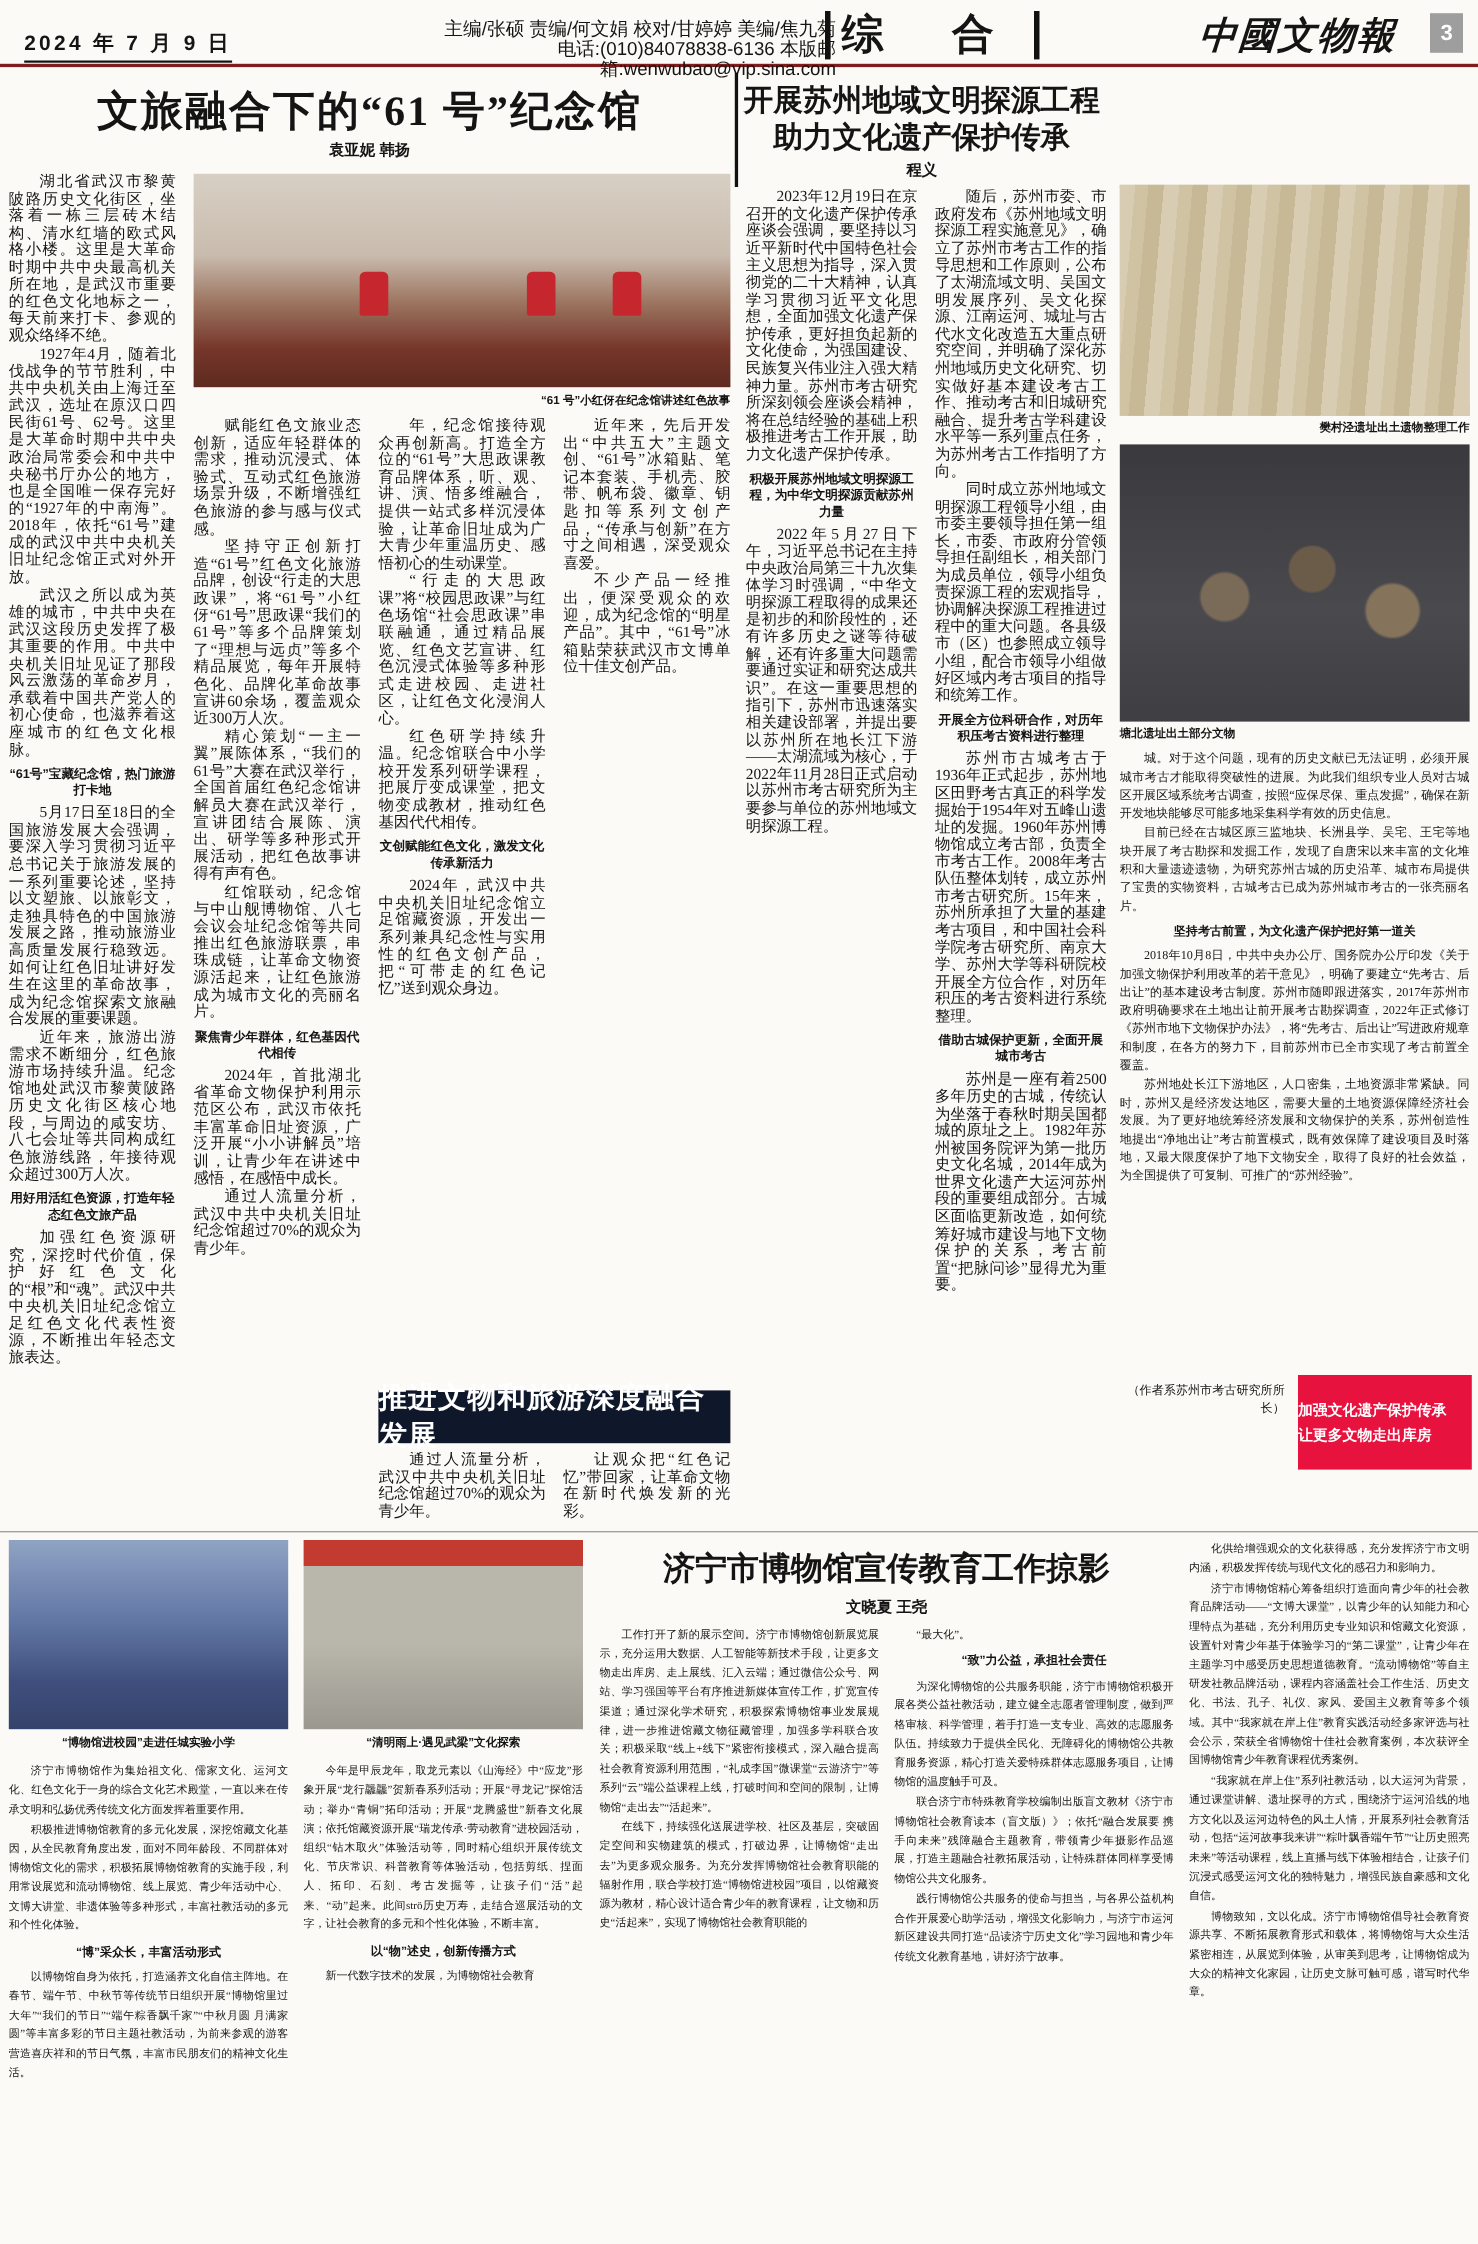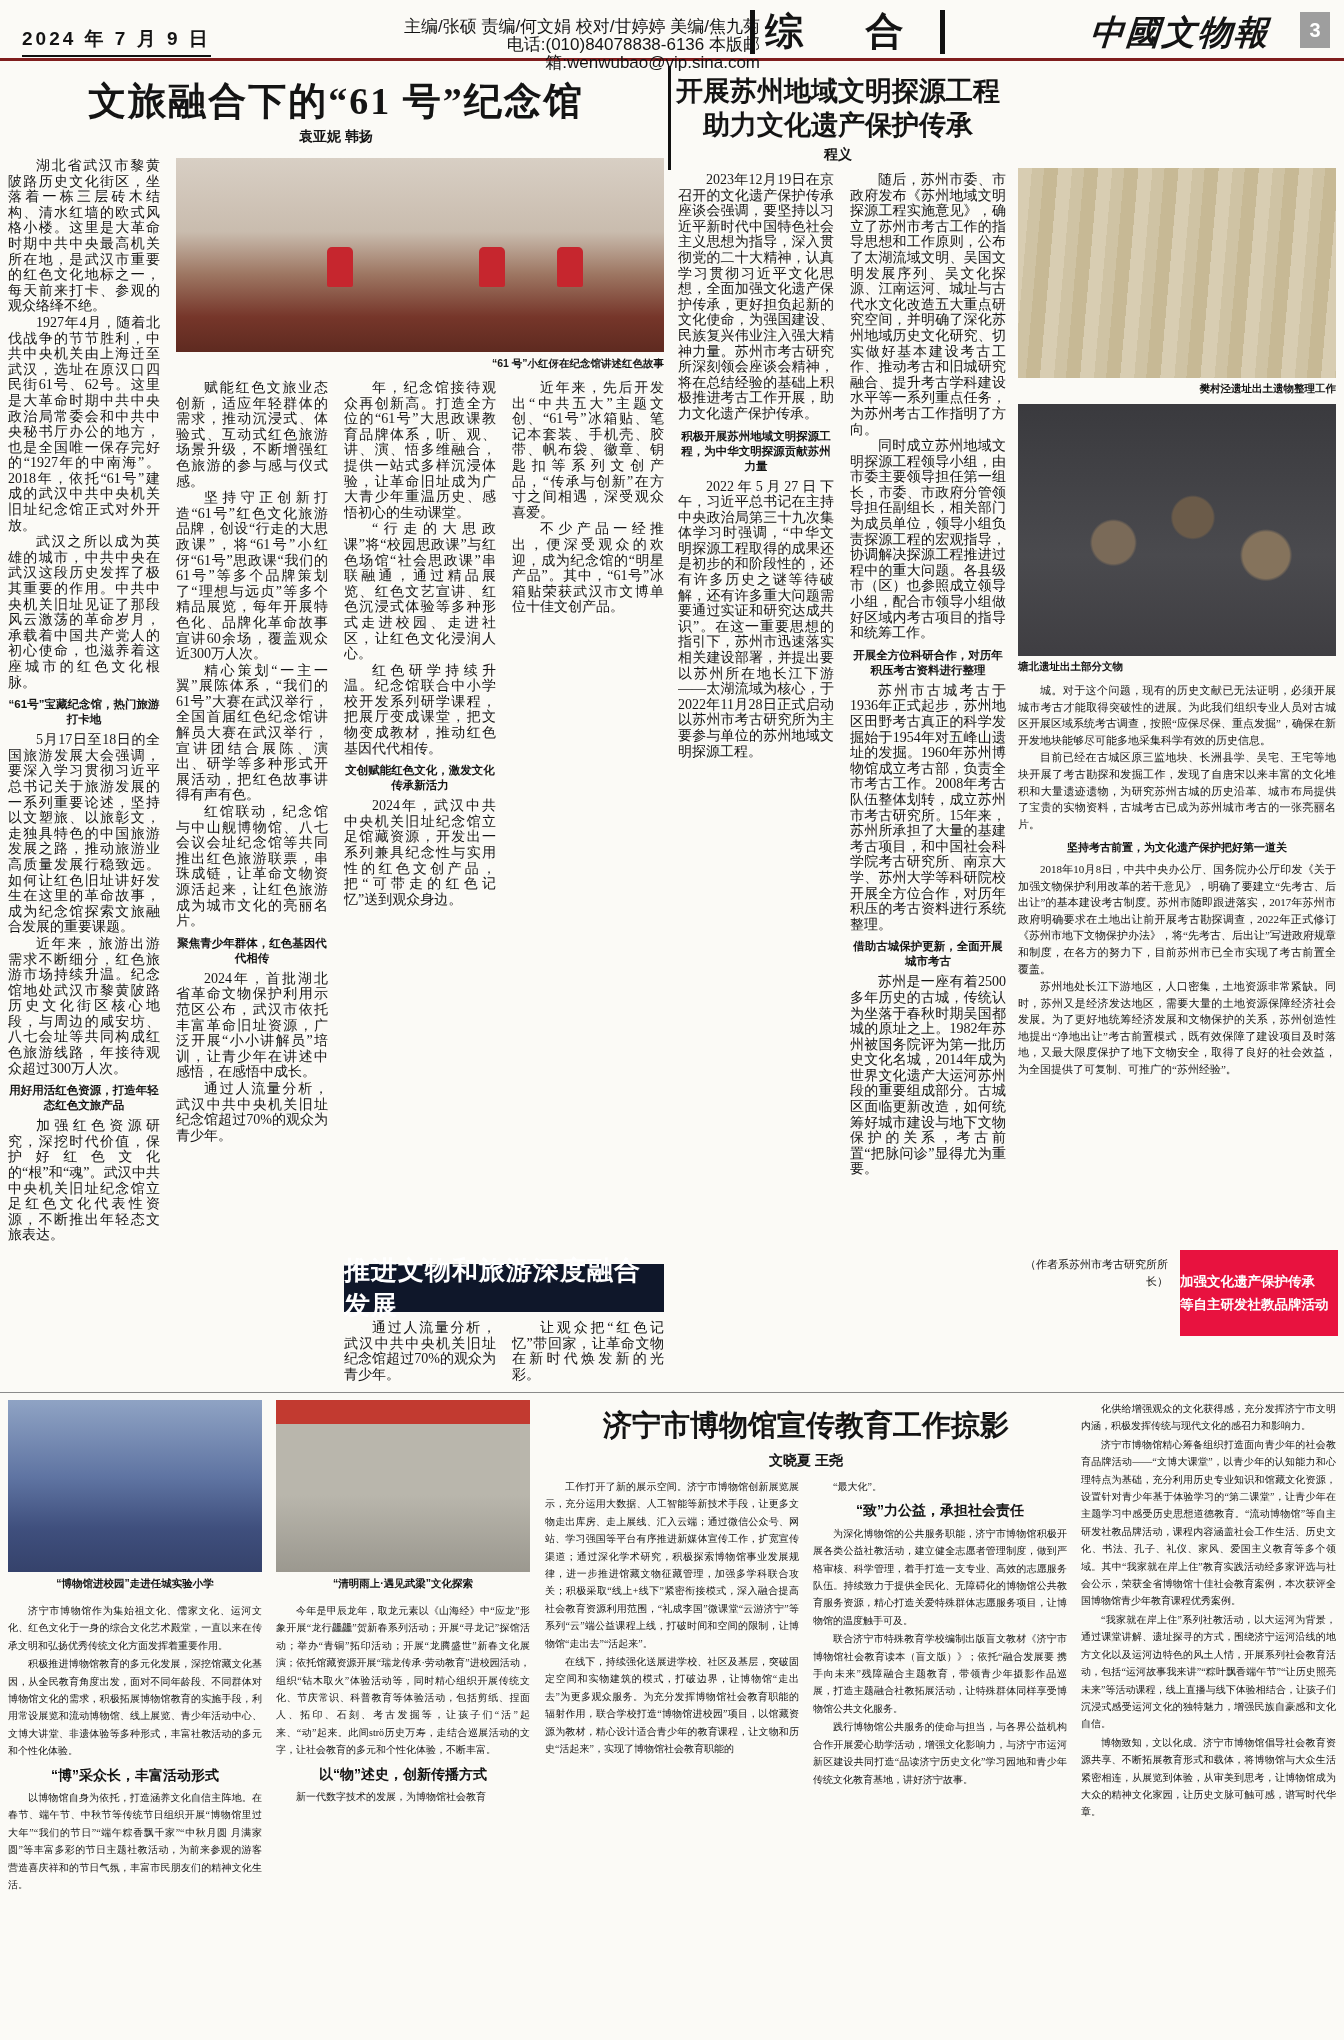--- a/index.html
+++ b/index.html
@@ -26,21 +26,21 @@
   
   .h1a{font-weight:bold;text-align:center;}
   .byline{text-align:center;font-size:14px;font-weight:bold;
           font-family:"Liberation Sans",sans-serif;}
   
   .colbox{overflow:hidden;text-align:justify;}
   .colbox p{margin:0 0 1px;text-indent:2em;font-size:14px;line-height:15.6px;}
   .colbox p.sub{text-indent:0;text-align:center;font-family:"Liberation Sans",sans-serif;
                 font-weight:bold;font-size:11.5px;line-height:15px;margin:7px 0 5px;}
   .colbox.wide p{font-size:10px;line-height:17.4px;}
-  .colbox.wide p.sub{font-size:14px;}
+  .colbox.wide p.sub{font-size:11px;}
   .colbox.midw p{font-size:11px;line-height:16.6px;}
   
   .photo{overflow:hidden;}
   .cap{font-size:10.5px;font-weight:bold;font-family:"Liberation Sans",sans-serif;}
   .ph-museum{background:linear-gradient(180deg,#d8cfc4 0%,#c9bcae 38%,#9d7662 60%,#76362a 82%,#5e2a20 100%);}
   .ph-museum .vest{position:absolute;width:26px;height:40px;background:#c6262e;border-radius:5px 5px 2px 2px;top:46%;}
   .ph-gravel{background:repeating-linear-gradient(95deg,#d8cdb2 0 14px,#cfc3a4 14px 26px,#c7b995 26px 40px),#d2c7ab;}
   .ph-pottery{background:radial-gradient(circle at 30% 55%,#7a6a58 0 8%,transparent 9%),
               radial-gradient(circle at 55% 45%,#6b5b49 0 9%,transparent 10%),
               radial-gradient(circle at 78% 60%,#85735c 0 8%,transparent 9%),
@@ -158,21 +158,21 @@
       <p class="para">城。对于这个问题，现有的历史文献已无法证明，必须开展城市考古才能取得突破性的进展。为此我们组织专业人员对古城区开展区域系统考古调查，按照“应保尽保、重点发掘”，确保在新开发地块能够尽可能多地采集科学有效的历史信息。</p>
       <p class="para">目前已经在古城区原三监地块、长洲县学、吴宅、王宅等地块开展了考古勘探和发掘工作，发现了自唐宋以来丰富的文化堆积和大量遗迹遗物，为研究苏州古城的历史沿革、城市布局提供了宝贵的实物资料，古城考古已成为苏州城市考古的一张亮丽名片。</p>
       <p class="sub">坚持考古前置，为文化遗产保护把好第一道关</p>
       <p class="para">2018年10月8日，中共中央办公厅、国务院办公厅印发《关于加强文物保护利用改革的若干意见》，明确了要建立“先考古、后出让”的基本建设考古制度。苏州市随即跟进落实，2017年苏州市政府明确要求在土地出让前开展考古勘探调查，2022年正式修订《苏州市地下文物保护办法》，将“先考古、后出让”写进政府规章和制度，在各方的努力下，目前苏州市已全市实现了考古前置全覆盖。</p>
       <p class="para">苏州地处长江下游地区，人口密集，土地资源非常紧缺。同时，苏州又是经济发达地区，需要大量的土地资源保障经济社会发展。为了更好地统筹经济发展和文物保护的关系，苏州创造性地提出“净地出让”考古前置模式，既有效保障了建设项目及时落地，又最大限度保护了地下文物安全，取得了良好的社会效益，为全国提供了可复制、可推广的“苏州经验”。</p>
     </div>
 
   <div class="abs credit" style="left:1018px;top:1256px;width:150px;">（作者系苏州市考古研究所所长）</div>
   <div class="abs redbox" style="left:1180px;top:1250px;width:158px;height:86px;">
     <div>加强文化遗产保护传承</div>
-    <div>等自主研发社教品牌活动</div>
+    <div>让更多文物走出库房</div>
   </div>
 
   <div class="abs hline" style="left:0;top:1392px;width:1344px;"></div>
 
   <div class="abs photo ph-class" style="left:8px;top:1400px;width:254px;height:172px;"></div>
   <div class="abs cap" style="left:8px;top:1577px;width:254px;text-align:center;">“博物馆进校园”走进任城实验小学</div>
 
   <div class="abs photo ph-court" style="left:276px;top:1400px;width:254px;height:172px;"></div>
   <div class="abs cap" style="left:276px;top:1577px;width:254px;text-align:center;">“清明雨上·遇见武梁”文化探索</div>
 

